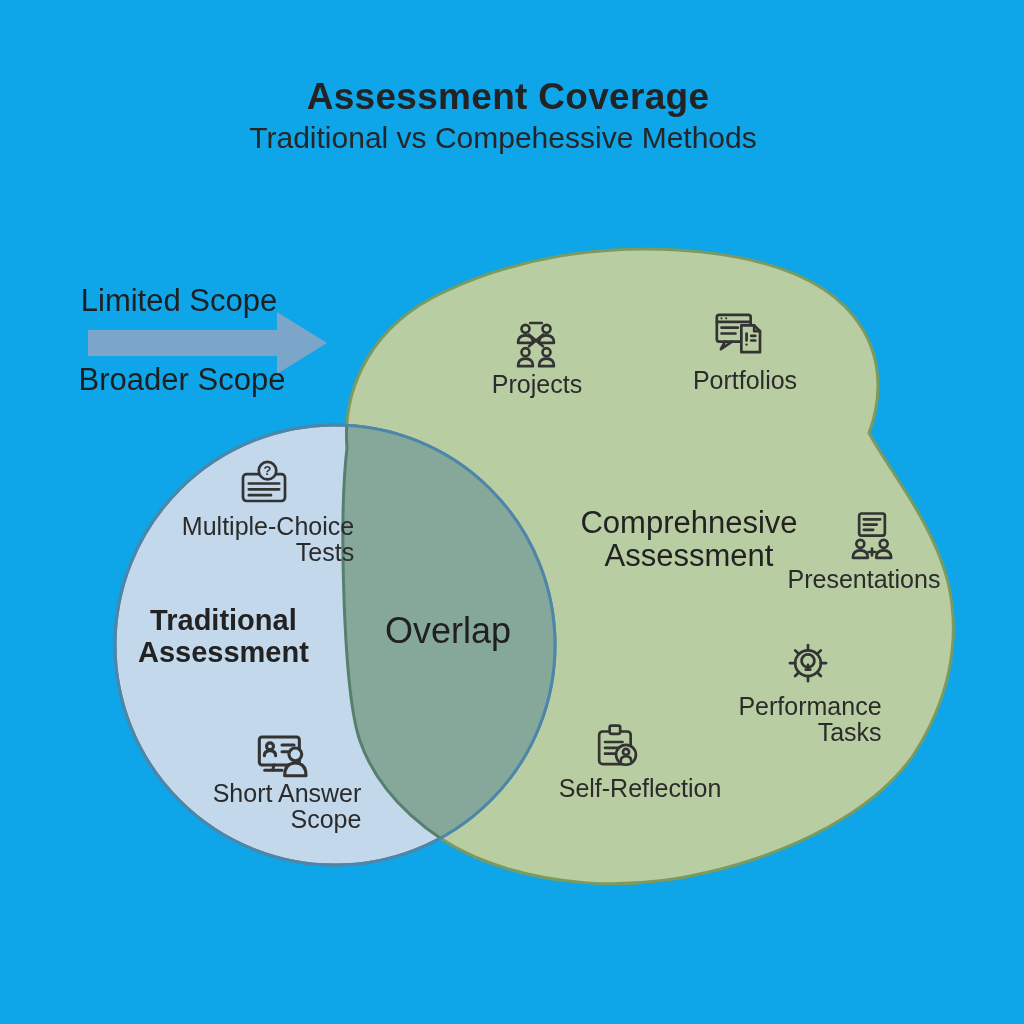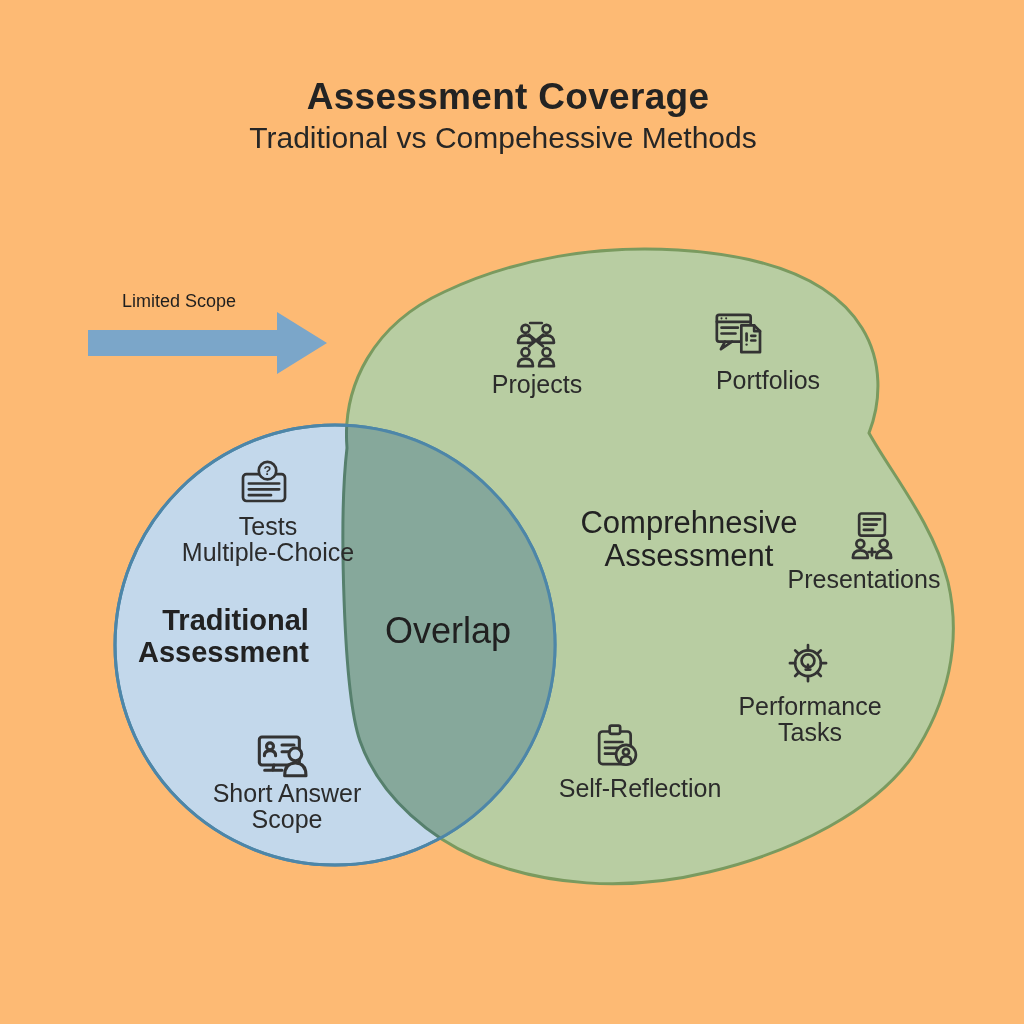--- a/index.html
+++ b/index.html
@@ -1,27 +1,27 @@
 <!DOCTYPE html>
 <html><head>
 <meta charset="utf-8">
 <style>
   html,body{margin:0;padding:0;background:#ffffff;}
   body{font-family:"Liberation Sans",sans-serif;color:#232323;}
-  .canvas{position:relative;width:1024px;height:1024px;background:#fdba74;overflow:hidden;}
+  .canvas{position:relative;width:1024px;height:1024px;background:#0ea5e9;overflow:hidden;}
   .shapes{position:absolute;left:0;top:0;}
   .abs{position:absolute;transform:translate(-50%,-50%);text-align:center;}
   .title{font-size:37px;font-weight:bold;letter-spacing:.3px;white-space:nowrap;}
   .subtitle{font-size:30px;color:#262626;white-space:nowrap;}
-  .scope{font-size:18px;color:#1f1f1f;white-space:nowrap;}
+  .scope{font-size:31px;color:#1f1f1f;white-space:nowrap;}
   .lbl{font-size:25px;line-height:26px;color:#2b2b2b;white-space:nowrap;}
-  .lbl span{display:block;}
+  .lbl span{display:block;text-align:right;}
   .comp-heading{font-size:31px;line-height:33px;font-weight:normal;color:#222;white-space:nowrap;}
   .comp-heading span{display:block;}
-  .trad-heading{position:absolute;font-size:29px;line-height:32px;font-weight:bold;color:#222;text-align:right;white-space:nowrap;}
+  .trad-heading{position:absolute;font-size:29px;line-height:32px;font-weight:bold;color:#222;text-align:center;white-space:nowrap;}
   .trad-heading span{display:block;}
   .overlap-lbl{font-size:36px;color:#202020;white-space:nowrap;}
   svg.icon{position:absolute;}
 </style>
 </head>
 <body>
 
 <div class="canvas">
 
   <svg class="shapes" width="1024" height="1024" viewBox="0 0 1024 1024">
@@ -44,20 +44,21 @@
 
     <path d="M 347 448 C 342 385, 374 324, 444 292 C 516 258, 598 245, 678 250 C 758 255, 830 276, 862 328 C 883 362, 881 402, 869 433 C 891 473, 933 523, 948 582 C 962 642, 948 703, 912 757 C 874 810, 797 851, 709 872 C 627 892, 543 886, 475 857 C 436 840, 381 801, 360 741 C 343 692, 339 516, 347 448 Z" fill="none" stroke-width="3" clip-path="url(#circleClip)" stroke="#56806D"></path>
 
     <circle cx="335" cy="645" r="220" fill="none" stroke-width="3" stroke="#4D86A8"></circle>
   </svg>
 
   <div class="abs title" style="left:508px;top:97px;">Assessment Coverage</div>
   <div class="abs subtitle" style="left:503px;top:138px;">Traditional vs Compehessive Methods</div>
 
   <div class="abs scope" style="left:179px;top:301px;">Limited Scope</div>
+  <div class="abs scope" style="left:182px;top:380px;">Broader Scope</div>
 
   <div class="trad-heading" style="left:138px;top:604px;">
     <span>Traditional</span>
     <span>Assessment</span>
   </div>
 
   <div class="abs comp-heading" style="left:689px;top:539px;">
     <span>Comprehnesive</span>
     <span>Assessment</span>
   </div>
@@ -87,21 +88,21 @@
     <circle cx="9" cy="8" r="0.9" fill="#333" stroke="none"></circle>
     <circle cx="13" cy="8" r="0.9" fill="#333" stroke="none"></circle>
     <path d="M9 16 H23 M9 21 H21"></path>
     <path d="M12 28 L8.5 34.5 L18 28"></path>
     <path d="M26 14 H37 L42 19 V37 H26 Z" fill="#B8CDA2"></path>
     <path d="M37 14 V19 H42"></path>
     <path d="M30.5 21 V27"></path>
       <circle cx="30.5" cy="30.5" r="1" fill="#333" stroke="none"></circle>
     <path d="M34.5 23 H38 M34.5 27 H38"></path>
   </svg>
-  <div class="abs lbl" style="left:768px;top:380px;">
+  <div class="abs lbl" style="left:745px;top:380px;">
     <span>Portfolios</span>
     <span></span>
   </div>
 
   <svg class="icon" style="left:844px;top:510px;" width="56" height="56" viewBox="0 0 48 48" fill="none" stroke-width="2.3" stroke-linecap="round" stroke-linejoin="round" stroke="#333333">
     <rect x="13" y="3" width="22" height="19" rx="2"></rect>
     <path d="M17 8 H31 M17 12.5 H28 M17 17 H25"></path>
     <path d="M21 36 H27 M24 33 V39"></path>
     <circle cx="14" cy="29" r="3.4"></circle>
       <path d="M7.6 41 Q7.6 34.6 14 34.6 Q20.4 34.6 20.4 41 Z"></path>
@@ -137,22 +138,22 @@
     <span></span>
   </div>
 
   <svg class="icon" style="left:236px;top:459px;" width="56" height="56" viewBox="0 0 48 48" fill="none" stroke-width="2.3" stroke-linecap="round" stroke-linejoin="round" stroke="#333333">
     <rect x="6" y="13" width="36" height="23" rx="3"></rect>
     <path d="M11 21 H37 M11 26 H37 M11 31 H30"></path>
     <circle cx="27" cy="10" r="7.5" fill="#C3D8EB"></circle>
     <text x="27" y="14" text-anchor="middle" font-size="11" font-weight="bold" font-family="Liberation Sans, sans-serif" fill="#333" stroke="none">?</text>
   </svg>
   <div class="abs lbl" style="left:268px;top:539px;">
+    <span>Multiple-Choice</span>
     <span>Tests</span>
-    <span>Multiple-Choice</span>
   </div>
 
   <svg class="icon" style="left:254px;top:729px;" width="64" height="56" viewBox="0 0 48 42" fill="none" stroke-width="2.3" stroke-linecap="round" stroke-linejoin="round" stroke="#333333">
     <rect x="4" y="6" width="30" height="21" rx="2"></rect>
     <circle cx="12" cy="13" r="2.6"></circle>
     <path d="M7.8 20 Q7.8 16.2 12 16.2 Q16.2 16.2 16.2 20"></path>
     <path d="M21 12 H30 M21 17 H29"></path>
     <path d="M15 27 L14 31 M8 31 H21"></path>
     <circle cx="31" cy="19" r="4.8" fill="#C3D8EB"></circle>
     <path d="M23 35 Q23 25.5 31 25.5 Q39 25.5 39 35 Z" fill="#C3D8EB"></path>

